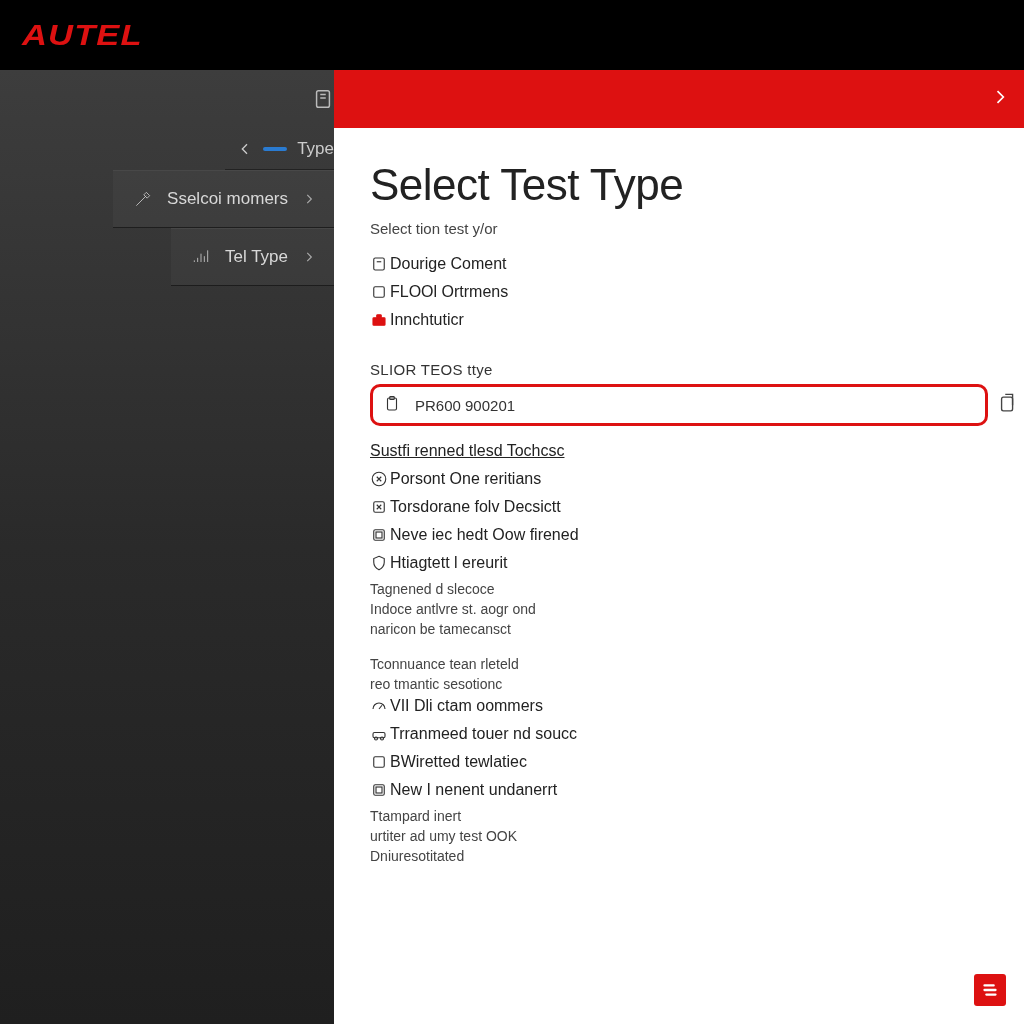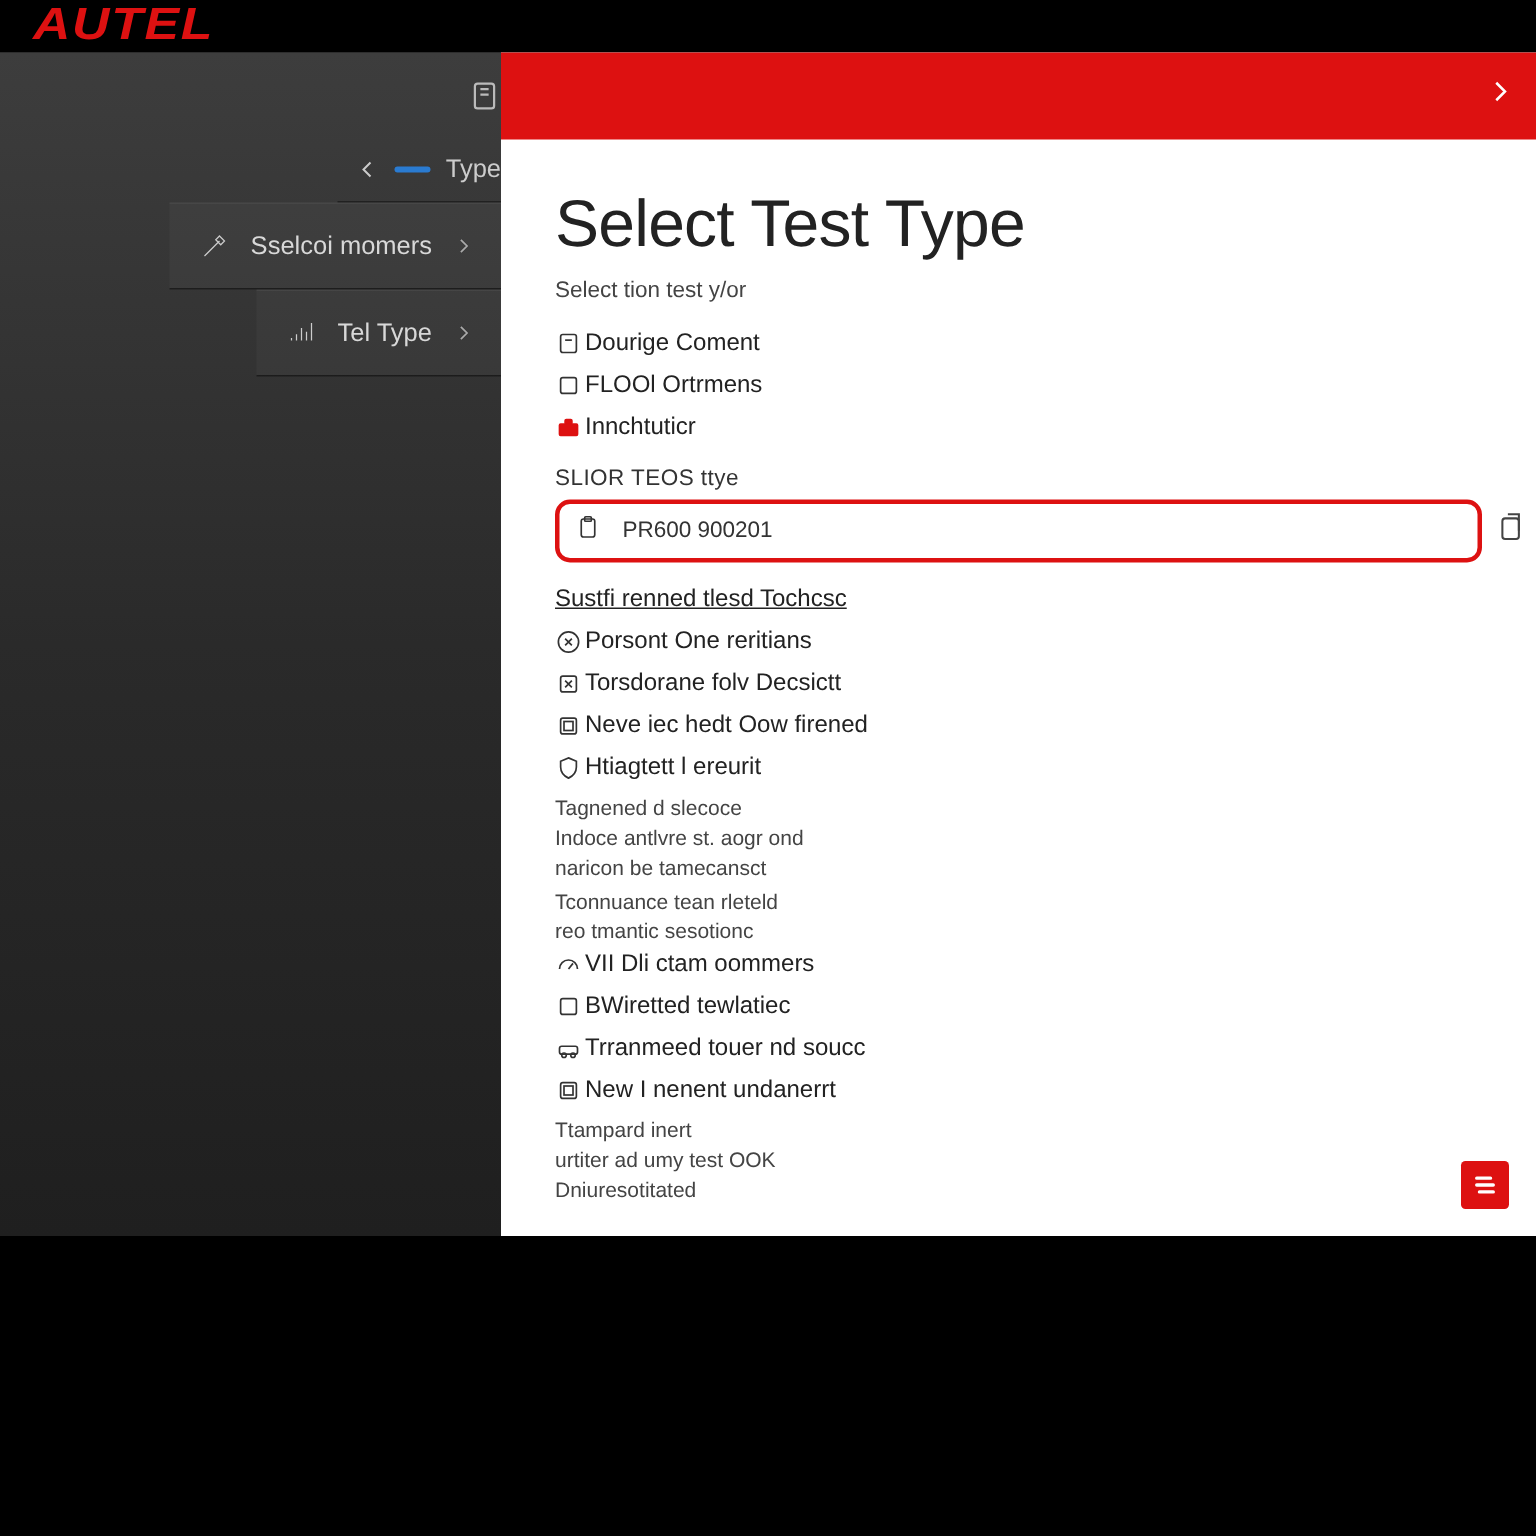--- a/index.html
+++ b/index.html
@@ -1,17 +1,17 @@
 <!DOCTYPE html>
 <html><head>
 <meta charset="utf-8">
 <style>
   * { margin: 0; padding: 0; box-sizing: border-box; }
   html, body { width: 1024px; height: 1024px; font-family: "Segoe UI", Arial, sans-serif; background: #000; overflow: hidden; }
-  .app { width: 1024px; height: 824px; display: flex; flex-direction: column; }
+  .app { width: 1024px; height: 1024px; display: flex; flex-direction: column; }
   .topbar { height: 70px; background: #000; display: flex; align-items: center; padding-left: 22px; }
   .brand { color: #d11; font-weight: 800; font-size: 30px; letter-spacing: 1px; font-style: italic; transform: scaleX(1.15); transform-origin: left; }
   .body { flex: 1; display: flex; background: linear-gradient(180deg,#3a3a3a 0%,#2c2c2c 100%); }
   .sidebar { width: 334px; background: linear-gradient(180deg,#3d3d3d 0%,#2a2a2a 50%,#1f1f1f 100%); display: flex; flex-direction: column; color: #ccc; align-items: flex-end; }
   .side-top { height: 58px; display: flex; align-items: center; padding-left: 16px; }
   .side-top svg { stroke: #bbb; }
   .bread { height: 42px; display: flex; align-items: center; padding-left: 12px; gap: 10px; color: #ccc; font-size: 17px; border-bottom: 1px solid rgba(0,0,0,0.4); }
   .nav-item { height: 58px; background: rgba(255,255,255,0.03); border-top: 1px solid rgba(255,255,255,0.05); border-bottom: 1px solid rgba(0,0,0,0.5); display: flex; align-items: center; padding: 0 18px 0 20px; gap: 14px; color: #d8d8d8; font-size: 17px; cursor: pointer; }
   .nav-item .lbl { flex: 1; }
   .nav-item svg.icn { width: 20px; height: 20px; stroke: #ccc; fill: none; }
@@ -19,21 +19,21 @@
   .main { flex: 1; background: #fff; display: flex; flex-direction: column; position: relative; }
   .redbar { height: 58px; background: #d11; display: flex; align-items: center; justify-content: flex-end; padding-right: 14px; }
   .redbar svg { stroke: #fff; }
   .content { flex: 1; padding: 32px 36px 20px 36px; color: #222; overflow: hidden; position: relative; }
   .title { font-size: 44px; font-weight: 400; letter-spacing: -0.5px; margin-bottom: 10px; }
   .subtitle { font-size: 15px; color: #444; margin-bottom: 16px; }
   .row { display: flex; align-items: center; gap: 2px; font-size: 16px; color: #222; margin: 6px 0; padding: 2px 0; }
   .row .icn { width: 18px; height: 18px; display: inline-flex; align-items: center; justify-content: center; }
   .row .icn svg { width: 18px; height: 18px; stroke: #333; fill: none; stroke-width: 1.5; }
   .row.red .icn svg { stroke: #d11; fill: #d11; }
-  .section { font-size: 15px; color: #333; margin: 14px 0 6px 0; letter-spacing: 0.3px; }
+  .section { font-size: 15px; color: #333; margin: 30px 0 6px 0; letter-spacing: 0.3px; }
   .highlight { border: 3px solid #d11; border-radius: 10px; height: 42px; display: flex; align-items: center; padding: 0 10px; gap: 14px; font-size: 15px; color: #333; margin: 6px 0; position: relative; }
   .paste { position: absolute; right: -34px; top: 50%; transform: translateY(-50%); }
   .paste svg { width: 22px; height: 22px; stroke: #444; fill: none; stroke-width: 1.5; }
   .subhead { font-size: 16px; color: #222; margin: 16px 0 8px 0; text-decoration: underline; }
   .note { font-size: 14px; color: #444; line-height: 1.35; margin-top: 6px; }
   .note div { margin: 1px 0; }
   .corner { position: absolute; right: 18px; bottom: 18px; width: 32px; height: 32px; background: #d11; color: #fff; display: flex; align-items: center; justify-content: center; font-size: 22px; font-weight: bold; border-radius: 3px; }
   .arrow-left { display:inline-flex; }
   .arrow-left svg { width:16px; height:16px; stroke:#ccc; fill:none; stroke-width:2; }
   .bar-icon { width:24px; height:4px; background:#2a7bd1; border-radius:2px; display:inline-block; }
@@ -170,51 +170,51 @@
               </svg>
             </span>
           <span>Htiagtett l ereurit</span>
         </div>
 
         <div class="note">
           <div>Tagnened d slecoce</div>
           <div>Indoce antlvre st. aogr ond</div>
           <div>naricon be tamecansct</div>
         </div>
-        <div class="note" style="margin-top:4px">
+        <div class="note" style="margin-top:16px">
           <div>Tconnuance tean rleteld</div>
           <div>reo tmantic sesotionc</div>
         </div>
 
         <div class="row" style="margin-top:2px">
           <span class="icn">
               <svg viewBox="0 0 24 24">
                 <path d="M4 16a8 8 0 0 1 16 0"></path>
                 <path d="M12 16l4-5"></path>
               </svg>
             </span>
           <span>VII Dli ctam oommers</span>
-        </div>
-        <div class="row">
-          <span class="icn">
-              <svg viewBox="0 0 24 24">
-                <rect x="5" y="5" width="14" height="14" rx="2"></rect>
-              </svg>
-            </span>
-          <span>BWiretted tewlatiec</span>
         </div>
         <div class="row">
           <span class="icn">
               <svg viewBox="0 0 24 24">
                 <rect x="4" y="10" width="16" height="7" rx="2"></rect>
                 <circle cx="8" cy="18" r="2"></circle>
                 <circle cx="16" cy="18" r="2"></circle>
               </svg>
             </span>
           <span>Trranmeed touer nd soucc</span>
+        </div>
+        <div class="row">
+          <span class="icn">
+              <svg viewBox="0 0 24 24">
+                <rect x="5" y="5" width="14" height="14" rx="2"></rect>
+              </svg>
+            </span>
+          <span>BWiretted tewlatiec</span>
         </div>
         <div class="row">
           <span class="icn">
               <svg viewBox="0 0 24 24">
                 <rect x="5" y="5" width="14" height="14" rx="2"></rect>
                 <rect x="8" y="8" width="8" height="8"></rect>
               </svg>
             </span>
           <span>New I nenent undanerrt</span>
         </div>

